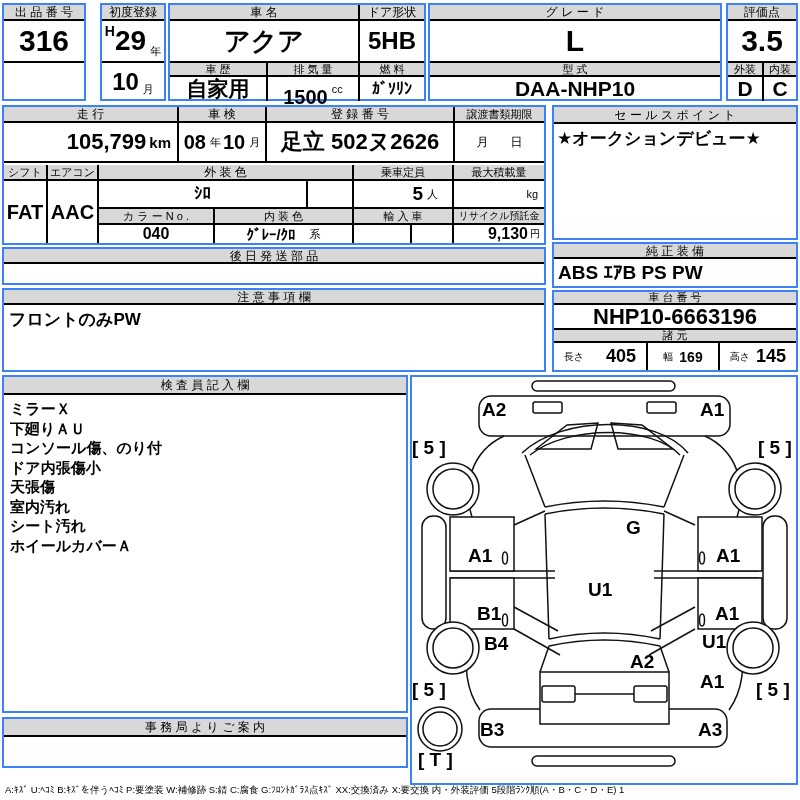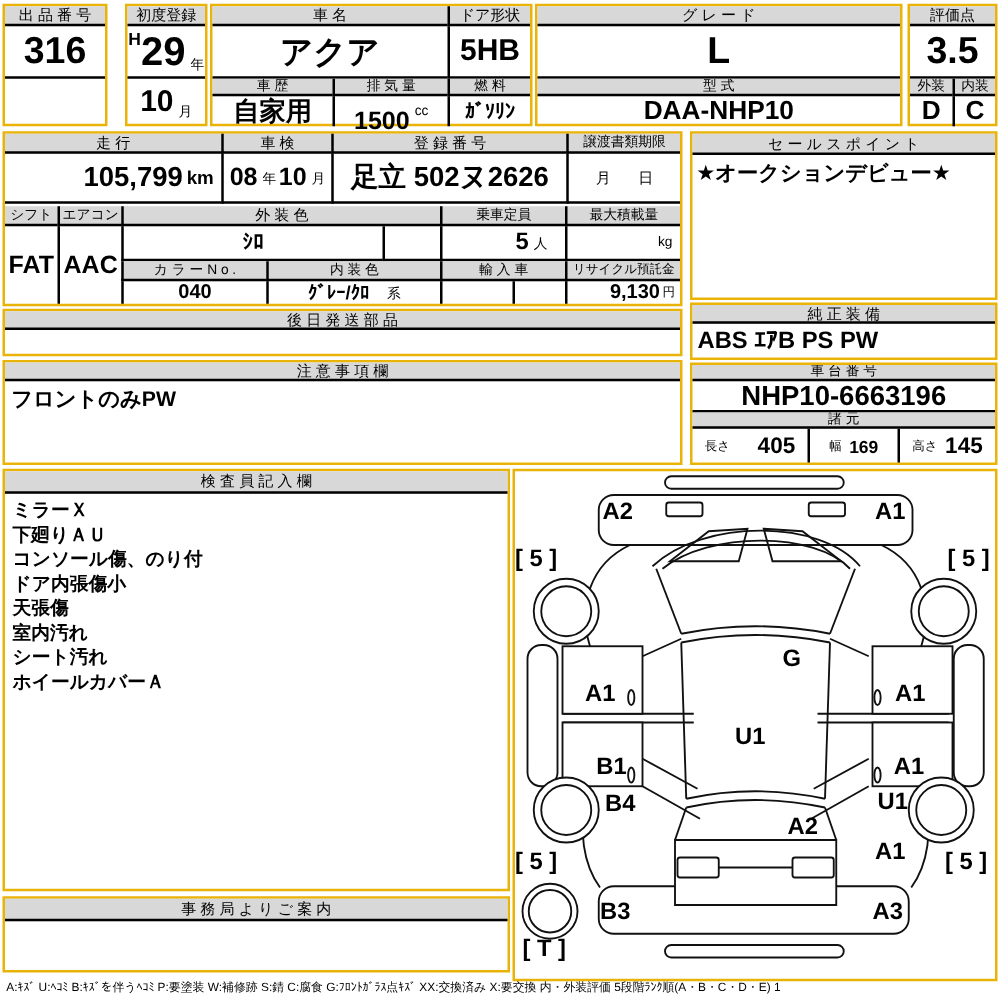--- a/index.html
+++ b/index.html
@@ -1,18 +1,18 @@
 <!DOCTYPE html>
 <html><head>
 <meta charset="utf-8">
 <style>
   html,body{margin:0;padding:0;background:#fff;}
   #sheet{position:relative;width:800px;height:800px;background:#fff;
          font-family:"Liberation Sans","DejaVu Sans",sans-serif;color:#000;overflow:hidden;}
-  .b{position:absolute;border:2px solid #eab308;background:#fff;box-sizing:border-box;}
+  .b{position:absolute;border:2px solid #3b82f6;background:#fff;box-sizing:border-box;}
   .abs{position:absolute;box-sizing:border-box;}
   .h{background:#d8d8d8;display:flex;align-items:center;justify-content:center;
      font-size:12px;line-height:1;overflow:hidden;white-space:nowrap;}
   .v{display:flex;align-items:center;justify-content:center;font-weight:bold;white-space:nowrap;}
   .bb{border-bottom:2px solid #000;} .bl{border-left:2px solid #000;}
   .unit{font-size:11px;font-weight:normal;margin-left:4px;}
   .right{justify-content:flex-end;}
   .left{justify-content:flex-start;}
   .mark{position:absolute;font-weight:bold;font-size:19px;line-height:1;white-space:pre;}
   .legend{position:absolute;font-size:9.5px;white-space:nowrap;}
@@ -26,21 +26,21 @@
   <div class="b" style="left:2px;top:3px;width:84px;height:98px;">
     <div class="h bb abs" style="left:0;top:0;width:100%;height:16px;">出 品 番 号</div>
     <div class="v bb abs" style="left:0;top:16px;width:100%;height:42px;font-size:30px;">316</div>
     <div class="abs" style="left:0;top:58px;width:100%;height:36px;"></div>
   </div>
 
   <div class="b" style="left:100px;top:3px;width:66px;height:98px;">
     <div class="h bb abs" style="left:0;top:0;width:100%;height:16px;">初度登録</div>
     <div class="v bb abs" style="left:0;top:16px;width:100%;height:42px;">
       <span style="font-size:14px;align-self:flex-start;margin-top:2px;">H</span>
-        <span style="font-size:32px;">29</span>
+        <span style="font-size:28px;">29</span>
         <span class="unit" style="align-self:flex-end;margin-bottom:2px;">年</span>
     </div>
     <div class="v abs" style="left:0;top:58px;width:100%;height:38px;">
       <span style="font-size:24px;">10</span>
         <span class="unit" style="align-self:flex-end;margin-bottom:4px;">月</span>
     </div>
   </div>
 
   <div class="b" style="left:168px;top:3px;width:258px;height:98px;">
     <div class="h bb abs" style="left:0;top:0;width:188px;height:16px;">車  名</div>
@@ -178,21 +178,21 @@
       <div>下廻りＡＵ</div>
       <div>コンソール傷、のり付</div>
       <div>ドア内張傷小</div>
       <div>天張傷</div>
       <div>室内汚れ</div>
       <div>シート汚れ</div>
       <div>ホイールカバーＡ</div>
     </div>
   </div>
 
-  <div class="b" style="left:2px;top:717px;width:406px;height:61px;">
+  <div class="b" style="left:2px;top:717px;width:406px;height:51px;">
     <div class="h bb abs" style="left:0;top:0;width:100%;height:18px;">事 務 局 よ り ご 案 内</div>
     <div class="v left abs" style="left:0;top:18px;width:100%;height:33px;padding-left:6px;font-size:14px;"></div>
   </div>
 
   <div class="b" style="left:410px;top:375px;width:388px;height:410px;">
     <svg width="384" height="406" viewBox="0 0 384 406">
       <g fill="none" stroke="#111" stroke-width="1.5">
 
         <rect x="120" y="4" width="143" height="10" rx="5"></rect>
         <rect x="67" y="19" width="251" height="40" rx="12"></rect>

